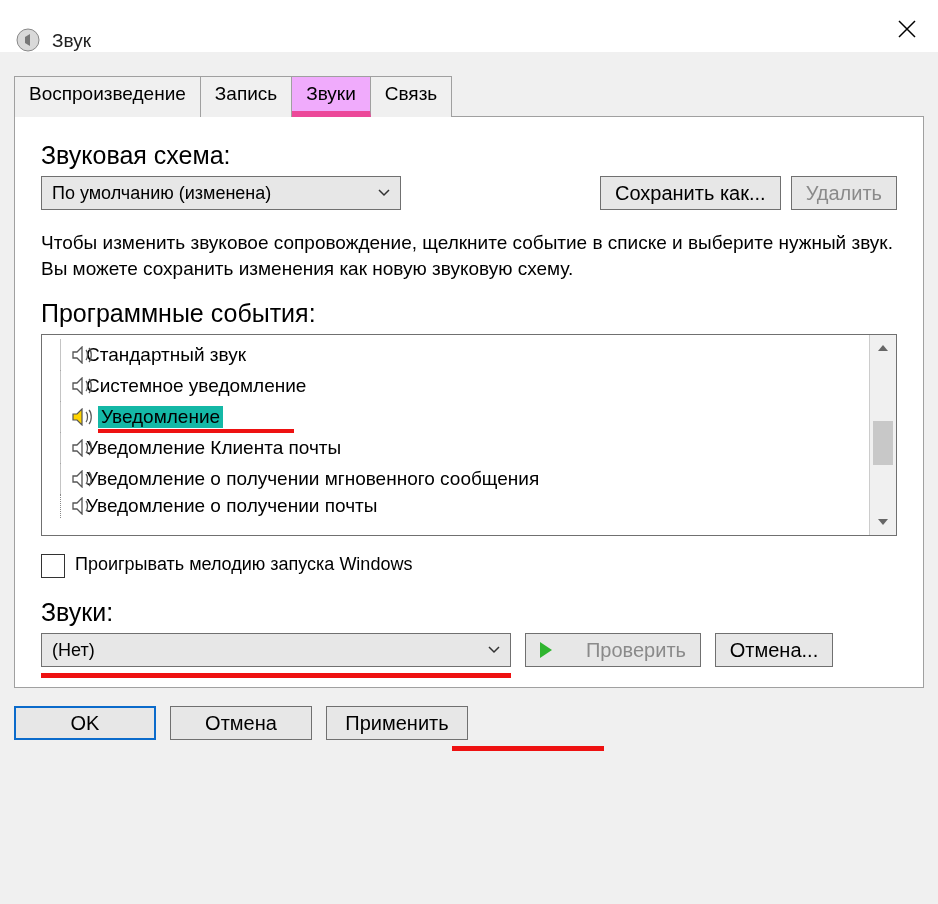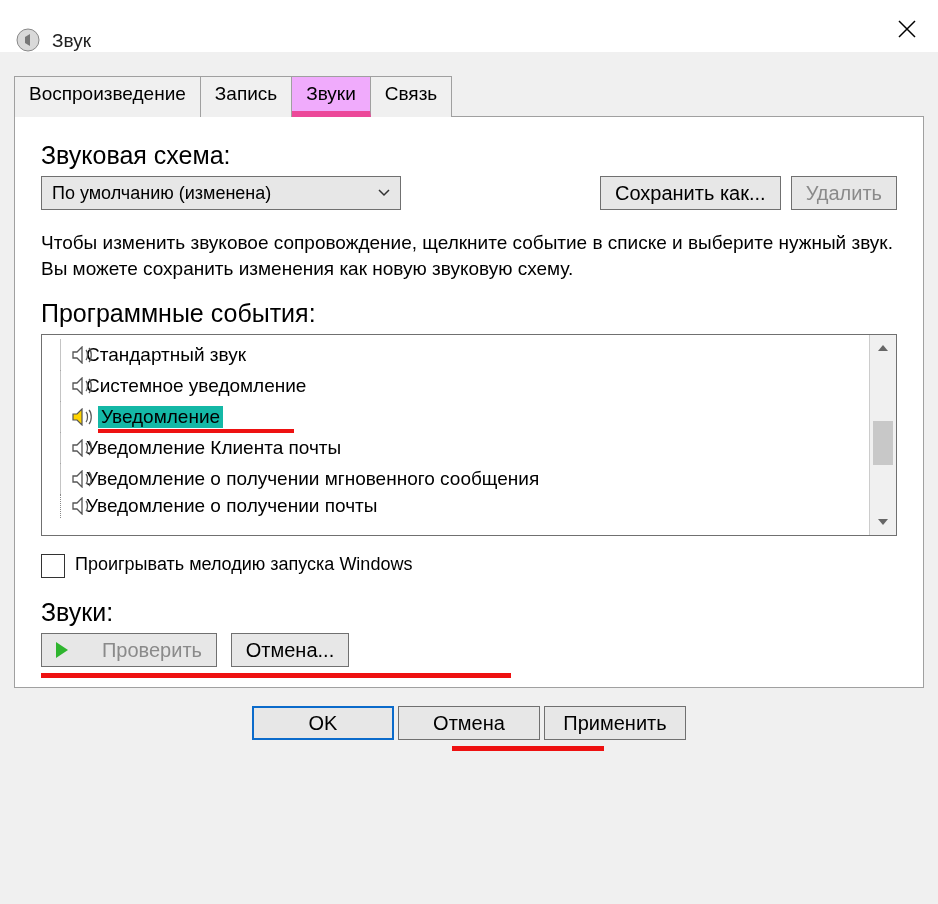--- a/index.html
+++ b/index.html
@@ -31,21 +31,21 @@
   .item.selected .txt{background:#14b8a6;padding:0 3px}
   .underline-red{position:absolute;height:4px;background:#e11;left:56px;}
   .scrollbar{width:26px;border-left:1px solid #ccc;background:#f0f0f0;display:flex;flex-direction:column}
   .sb-btn{height:26px;display:flex;align-items:center;justify-content:center;font-size:12px;color:#555;cursor:pointer}
   .sb-track{flex:1;position:relative}
   .sb-thumb{position:absolute;left:3px;right:3px;top:60px;height:44px;background:#c8c8c8}
   .check-row{display:flex;align-items:flex-start;gap:10px;margin:18px 0 20px 0}
   .checkbox{width:22px;height:22px;border:1px solid #333;background:#fff}
   .sounds-row{display:flex;align-items:center;gap:14px;position:relative}
   .play-tri{width:0;height:0;border-top:8px solid transparent;border-bottom:8px solid transparent;border-left:12px solid #2fb52f;margin-right:6px}
-  .footer{display:flex;justify-content:center;gap:4px;padding:18px 14px 0 14px;position:relative}
+  .footer{display:flex;justify-content:flex-start;gap:14px;padding:18px 14px 0 14px;position:relative}
   .red-bar{position:absolute;height:5px;background:#e11}
   svg{display:block}
 </style>
 </head>
 <body>
 
 <div class="window">
 
   <div class="titlebar">
     <span class="icon">
@@ -168,20 +168,28 @@
         </div>
       </div>
 
       <div class="check-row">
         <div class="checkbox"></div>
         <span>Проигрывать мелодию запуска Windows</span>
       </div>
 
       <div class="label">Звуки:</div>
       <div class="sounds-row">
+        <div class="combo" style="width:470px">
+          <span>(Нет)</span>
+          <span class="chev">
+            <svg width="12" height="8" viewBox="0 0 12 8">
+                <path d="M1 1 L6 6 L11 1" fill="none" stroke="#333" stroke-width="1.5"></path>
+              </svg>
+          </span>
+        </div>
         <div class="btn disabled" style="width:176px;justify-content:space-between">
           <span class="play-tri"></span>
           <span>Проверить</span>
         </div>
         <div class="btn" style="width:118px;justify-content:center">Отмена...</div>
         <div class="red-bar" style="left:0;width:470px;top:40px"></div>
       </div>
 
     </div>
   </div>

